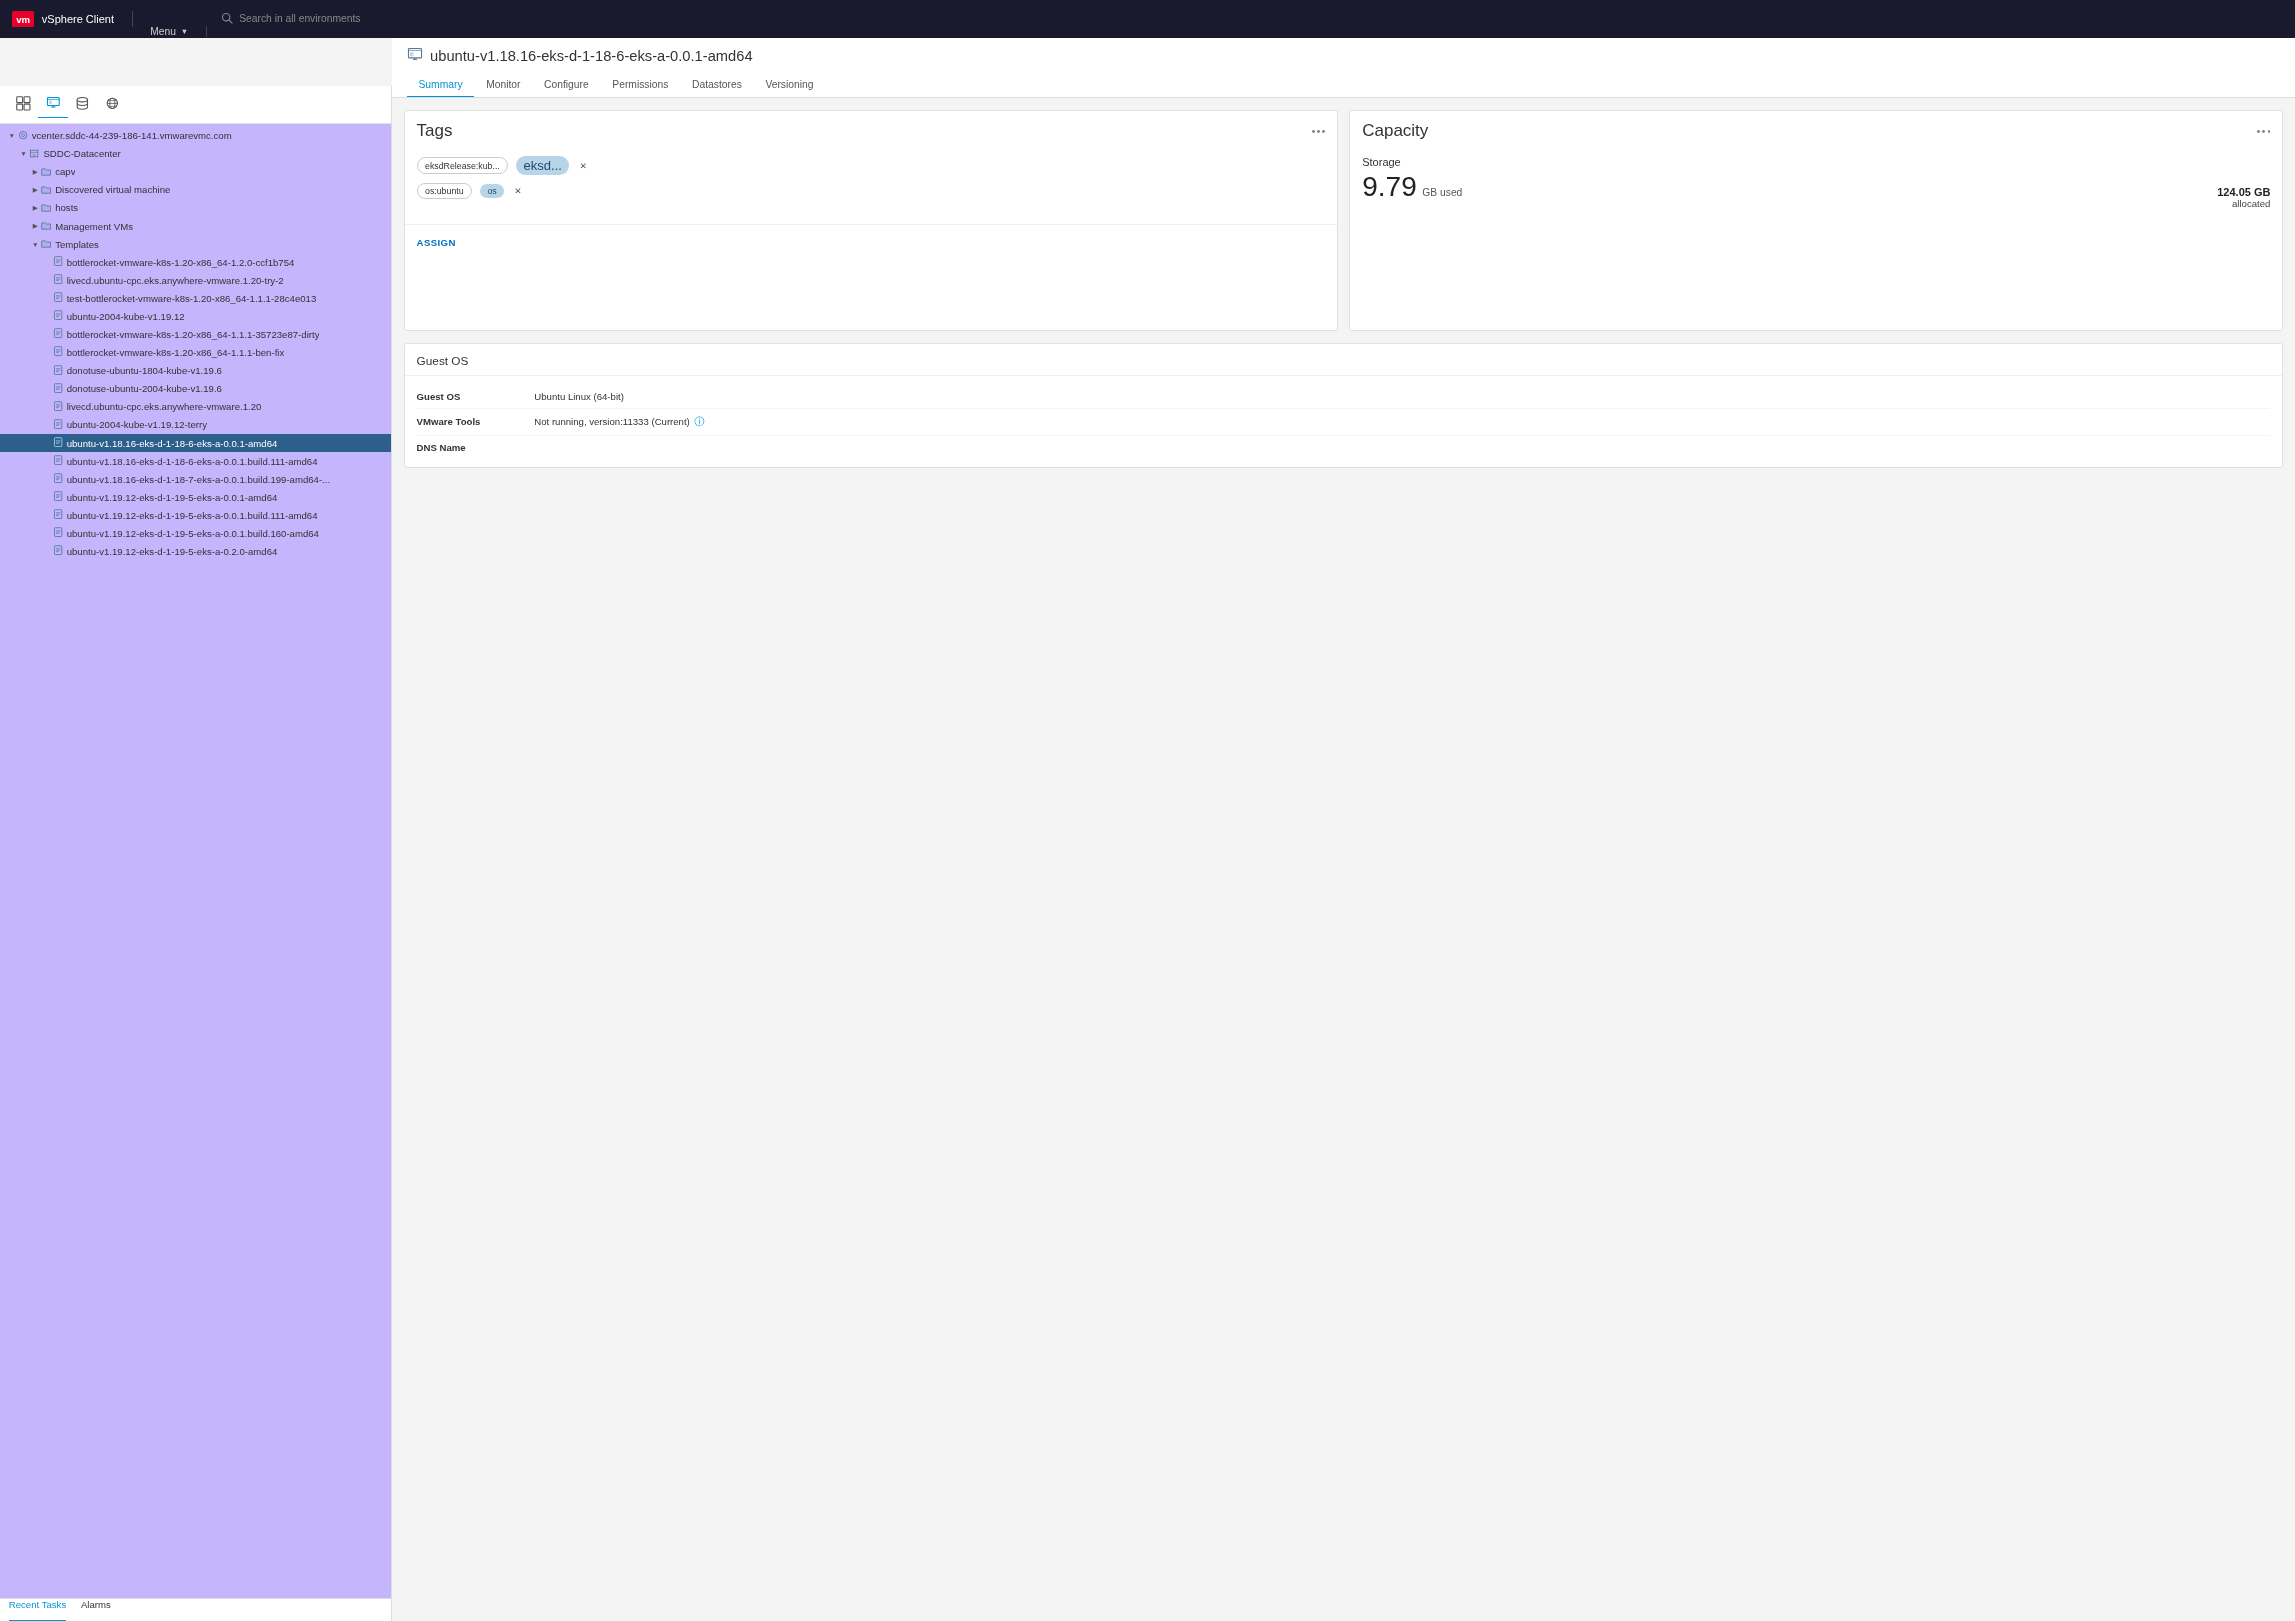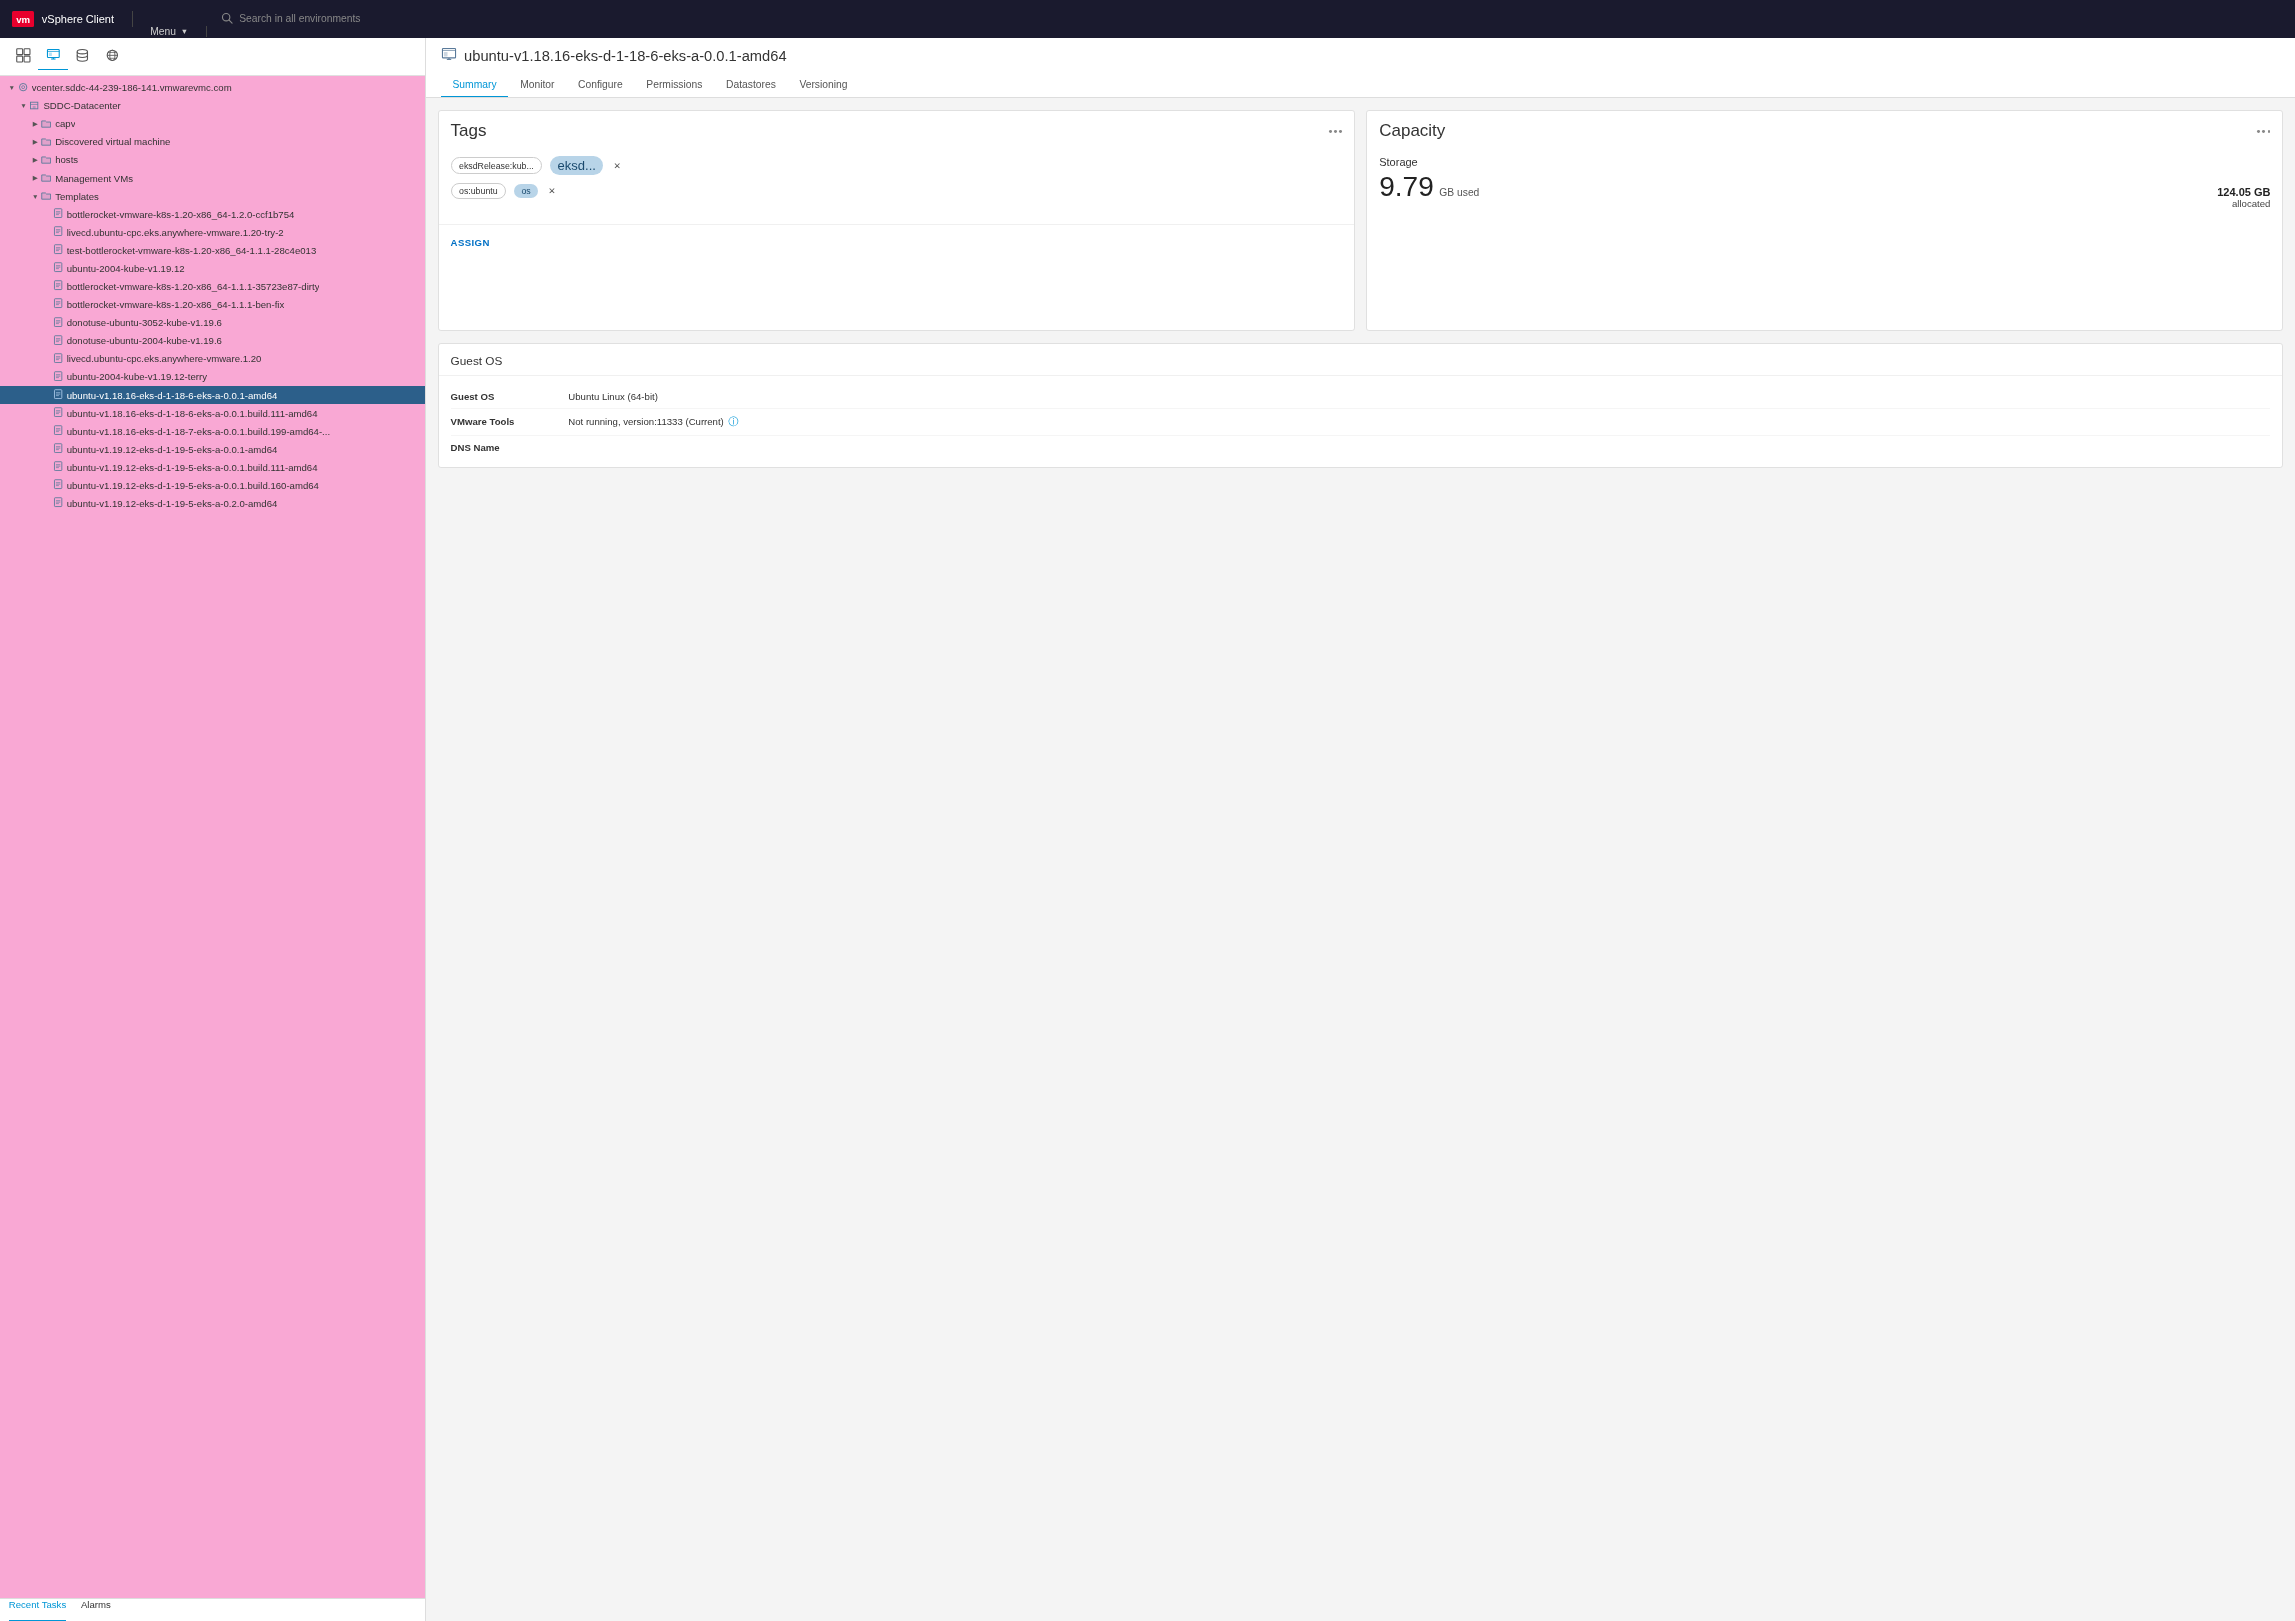--- a/index.html
+++ b/index.html
@@ -56,27 +56,28 @@
 
     
     .main-area {
       display: flex;
       flex: 1;
       overflow: hidden;
     }
 
     
     .left-panel {
-      width: 426px;
-      background: #f9a8d4;
+      width: 392px;
+      background: #c4b5fd;
       border-right: 0.7px solid #ddd;
       display: flex;
       flex-direction: column;
       flex-shrink: 0;
       overflow: hidden;
+      margin-top: 48px;
     }
 
     
     .icon-toolbar {
       display: flex;
       gap: 0;
       padding: 5.9px 8.8px;
       border-bottom: 1.5px solid #e0e0e0;
       background: white;
     }
@@ -519,21 +520,21 @@
         </div>
         <div class="tree-item">
           <span class="tree-spacer" style="width: 35px;"></span>
           <span class="tree-toggle empty" style="font-size: 6.6px;"></span>
           <span class="tree-icon"><svg width="10.3" height="10.3" viewBox="0 0 14 14" fill="none">
         <rect x="2" y="1" width="10" height="12" rx="1" stroke="#5a7a9a" stroke-width="1.2"></rect>
         <line x1="4" y1="5" x2="10" y2="5" stroke="#5a7a9a" stroke-width="0.9"></line>
         <line x1="4" y1="7" x2="10" y2="7" stroke="#5a7a9a" stroke-width="0.9"></line>
         <line x1="4" y1="9" x2="8" y2="9" stroke="#5a7a9a" stroke-width="0.9"></line>
       </svg></span>
-          <span class="tree-label">donotuse-ubuntu-3052-kube-v1.19.6</span>
+          <span class="tree-label">donotuse-ubuntu-1804-kube-v1.19.6</span>
         </div>
         <div class="tree-item">
           <span class="tree-spacer" style="width: 35px;"></span>
           <span class="tree-toggle empty" style="font-size: 6.6px;"></span>
           <span class="tree-icon"><svg width="10.3" height="10.3" viewBox="0 0 14 14" fill="none">
         <rect x="2" y="1" width="10" height="12" rx="1" stroke="#5a7a9a" stroke-width="1.2"></rect>
         <line x1="4" y1="5" x2="10" y2="5" stroke="#5a7a9a" stroke-width="0.9"></line>
         <line x1="4" y1="7" x2="10" y2="7" stroke="#5a7a9a" stroke-width="0.9"></line>
         <line x1="4" y1="9" x2="8" y2="9" stroke="#5a7a9a" stroke-width="0.9"></line>
       </svg></span>

